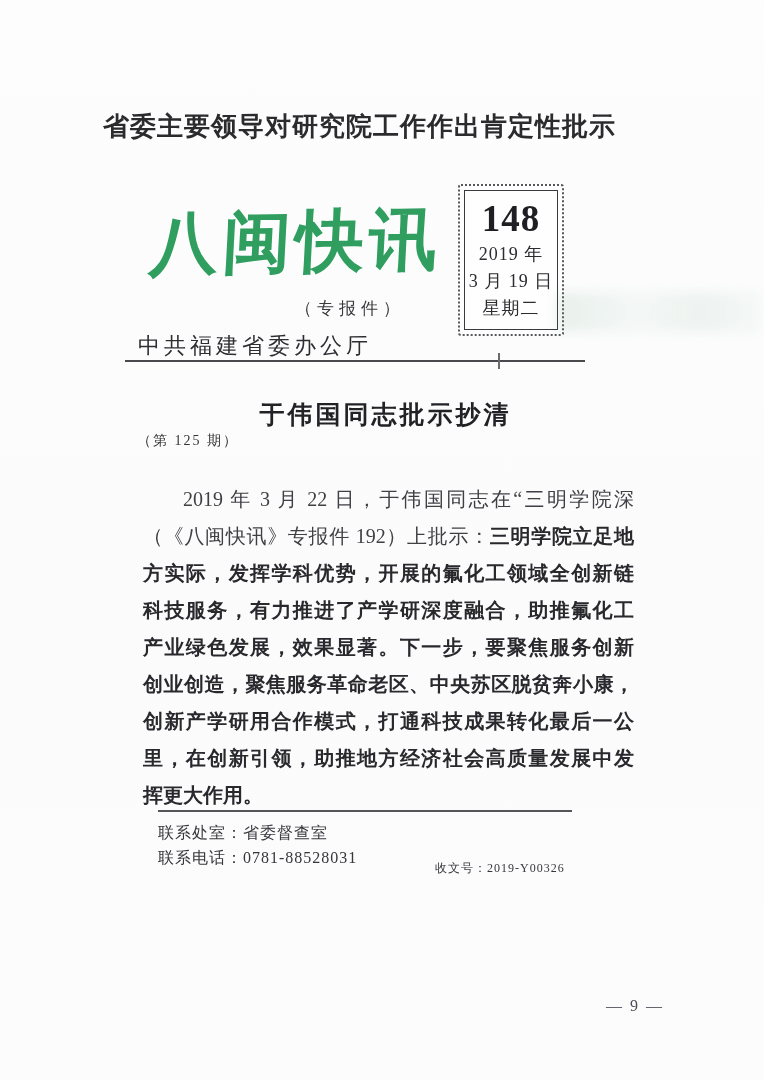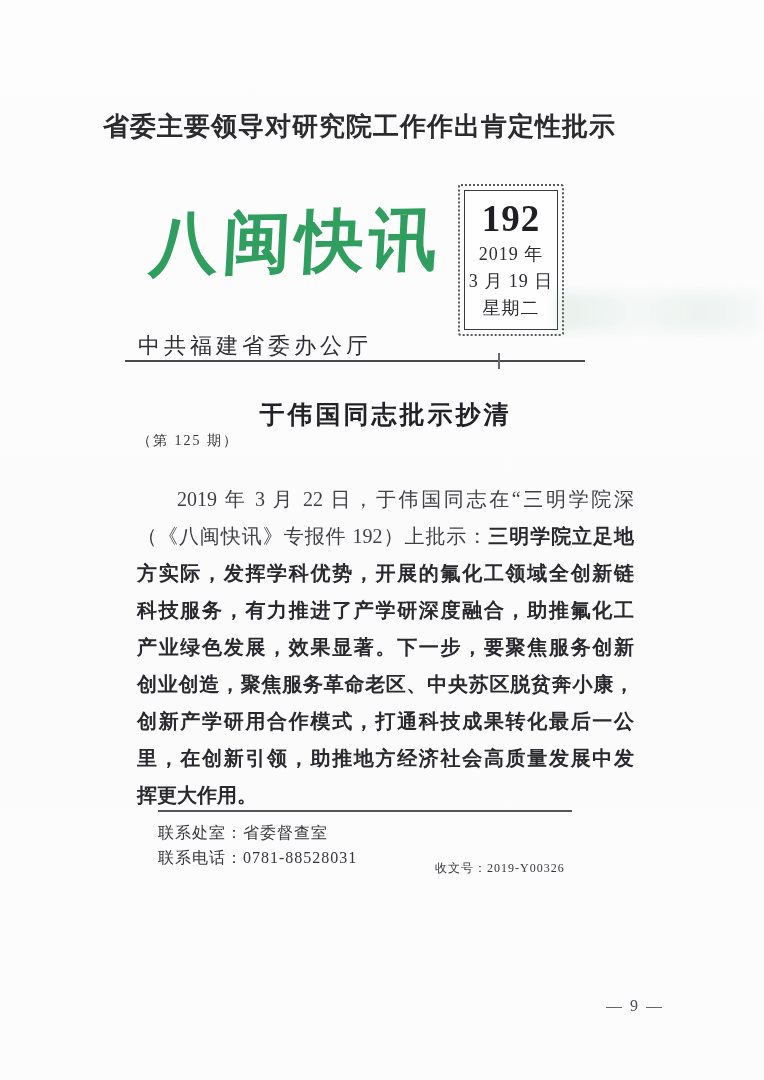--- a/index.html
+++ b/index.html
@@ -50,21 +50,21 @@
     font-size:25px;font-weight:700;letter-spacing:3px;color:#222226;
   }
   .doc-issue{
     position:absolute;left:137px;top:432px;width:497px;text-align:left;
     font-size:14px;letter-spacing:2px;color:#333;
   }
   .body-block{
     position:absolute;left:137px;top:481px;width:497px;
     font-size:20px;line-height:37px;color:#3f3f44;
   }
-  .body-line{white-space:nowrap;text-align:justify;text-align-last:justify;}
+  .body-line{white-space:nowrap;text-align:justify;text-align-last:justify;margin-left:6px;}
   .body-line.last{text-align-last:left;}
   .body-line.indent{text-indent:2em;}
   .body-line .bold{font-weight:700;color:#28282d;}
   .rule-bottom{position:absolute;left:158px;top:810px;width:414px;height:2px;background:#55555a;}
   .footer-left{
     position:absolute;left:158px;top:820px;width:300px;
     font-size:16px;line-height:25px;color:#36363b;letter-spacing:1px;
   }
   .footer-right{
     position:absolute;left:435px;top:860px;width:200px;
@@ -76,24 +76,25 @@
   }
 </style>
 </head>
 <body>
 
 <div class="page">
 
   <div class="header-note">省委主要领导对研究院工作作出肯定性批示</div>
 
   <div class="masthead-title">八闽快讯</div>
+  <div class="masthead-sub">（专报件）</div>
 
   <div class="stamp">
     <div class="stamp-inner">
-      <div class="stamp-number">192</div>
+      <div class="stamp-number">148</div>
       <div class="stamp-line">2019 年</div>
       <div class="stamp-line">3 月 19 日</div>
       <div class="stamp-line">星期二</div>
     </div>
   </div>
 
   <div class="bleed-smudge"></div>
 
   <div class="office-name">中共福建省委办公厅</div>
   <div class="rule-top"></div>

